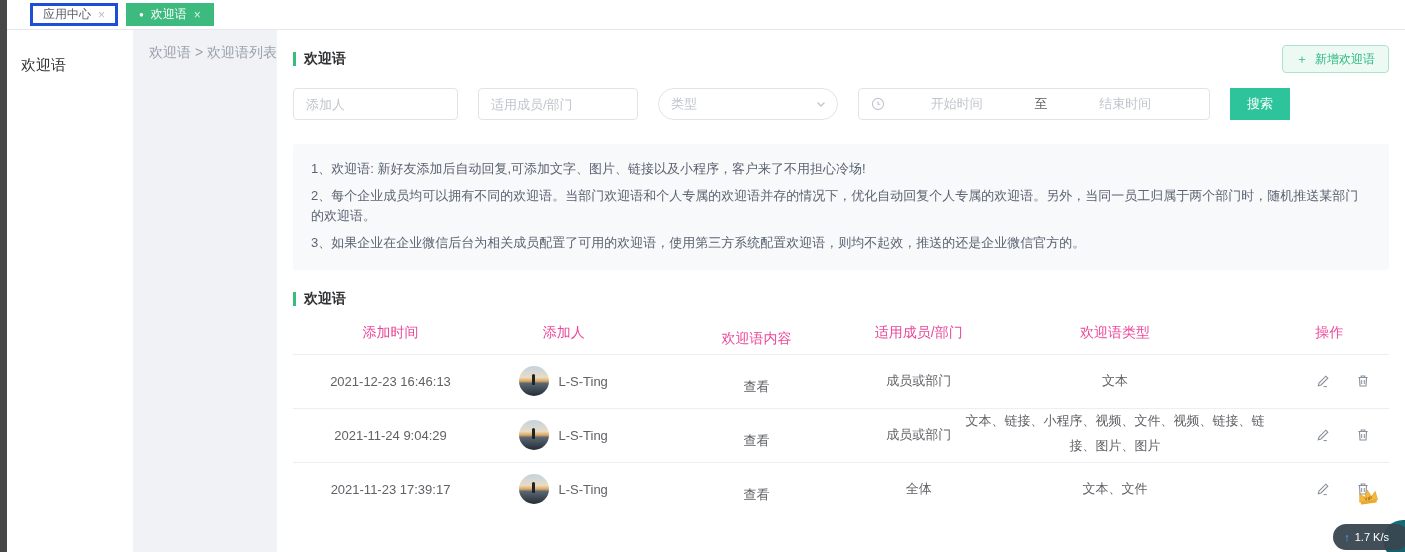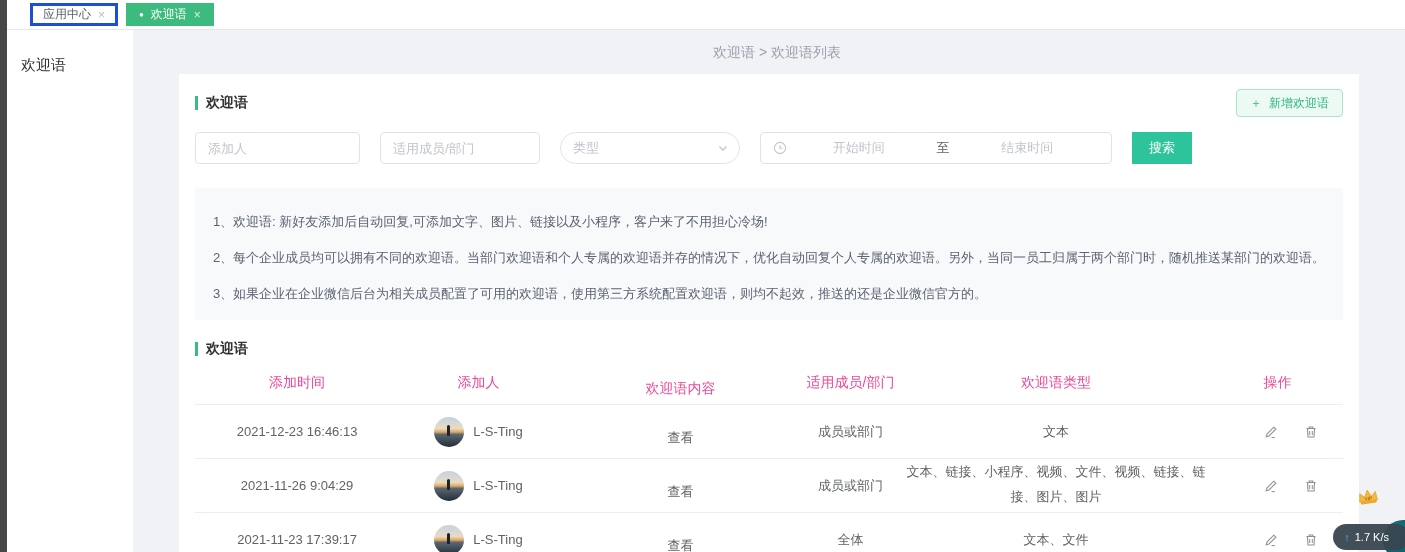--- a/index.html
+++ b/index.html
@@ -21,21 +21,21 @@
   .tab.active .tab-close { color:#d9f4e6; }
   .tab .tab-dot { font-size:8px; line-height:1; color:#fff; }
 
   .layout { display:flex; margin-left:7px; height:522px; }
 
   
   .sidebar { width:126px; background:#fff; padding-top:16px; flex:none; }
   .side-item { font-size:15px; color:#303133; padding:10px 0 10px 14px; cursor:pointer; }
 
   
-  .content { flex:1; background:#f0f2f5; display:flex; flex-direction:column; min-width:0;align-items:center; }
+  .content { flex:1; background:#f0f2f5; display:flex; flex-direction:row; min-width:0; }
   .breadcrumb { height:44px; line-height:44px; padding-left:16px; color:#9aa1ad; font-size:14px; }
   .panel { flex:1; background:#fff; padding:14px 16px 0 16px; overflow:hidden; }
 
   .section-head { display:flex; align-items:center; justify-content:space-between; height:30px; }
   .sec-title { display:flex; align-items:center; gap:8px; font-size:14px; font-weight:bold; color:#303133; }
   .sec-bar { width:3px; height:14px; background:#3DBA7E; flex:none; }
 
   .add-btn { height:28px; padding:0 13px; font-size:12px; color:#2EB980; background:#edfaf4;
              border:1px solid #abe3cb; border-radius:4px; display:inline-flex; align-items:center;
              gap:7px; cursor:pointer; white-space:nowrap; }
@@ -49,21 +49,21 @@
               display:flex; align-items:center; justify-content:space-between; color:#c0c4cc; cursor:pointer; background:#fff; }
   .f-date { height:32px; width:352px; border:1px solid #e0e4ea; border-radius:4px; padding:10px 12px;
             display:flex; align-items:center; background:#fff; cursor:text; }
   .f-date .ph { color:#c0c4cc; flex:1; text-align:center; }
   .f-date .sep { color:#606266; padding:0 6px; }
   .search-btn { height:32px; width:60px; background:#2EC49B; color:#fff; border:none; border-radius:0;
                 font-size:13px; cursor:pointer; }
 
   
   .notes { background:#f8f9fb; border-radius:2px; padding:8px 18px 16px; margin:24px 0 20px; }
-  .note-line { font-size:13px; color:#5b6472; margin-top:16px; line-height:1.55; }
+  .note-line { font-size:13px; color:#5b6472; margin-top:7px; line-height:1.55; }
 
   
   .thead { display:flex; align-items:center; height:42px; color:#ec4899; font-size:14px; margin-top:4px; }
   .trow { display:flex; align-items:center; min-height:54px; border-top:1px solid #ebeef5;
           font-size:13px; color:#606266; }
   .c1 { width:17.8%; text-align:center; }
   .c2 { width:13.8%; display:flex; align-items:center; justify-content:center; gap:9px; text-align:center; }
   .thead .c2 { display:block; }
   .c3 { width:21.4%; text-align:center;margin-top:12px; }
   .c4 { width:8.2%;  text-align:center; }
@@ -184,21 +184,21 @@
             <path d="M8.5 13.6 h3.4" stroke="#8a9099" stroke-width="1"></path>
           </svg>
           <svg class="op-icon" viewBox="0 0 16 16">
             <path d="M3.4 4.5 h9.2 M6.2 4.2 v-1.2 h3.6 v1.2 M4.5 4.8 l.5 8.2 h6 l.5-8.2" fill="none" stroke="#8a9099" stroke-width="1.1"></path>
             <path d="M6.7 7 v4 M9.3 7 v4" stroke="#8a9099" stroke-width="1"></path>
           </svg>
         </div>
       </div>
 
       <div class="trow">
-        <div class="c1">2021-11-26 9:04:29</div>
+        <div class="c1">2021-11-24 9:04:29</div>
         <div class="c2">
           <span class="avatar"></span>
           <span>L-S-Ting</span>
         </div>
         <div class="c3"><span class="view-link">查看</span></div>
         <div class="c4">成员或部门</div>
         <div class="c5">
             <div class="type-text">文本、链接、小程序、视频、文件、视频、链接、链接、图片、图片</div>
           </div>
         <div class="c6">

